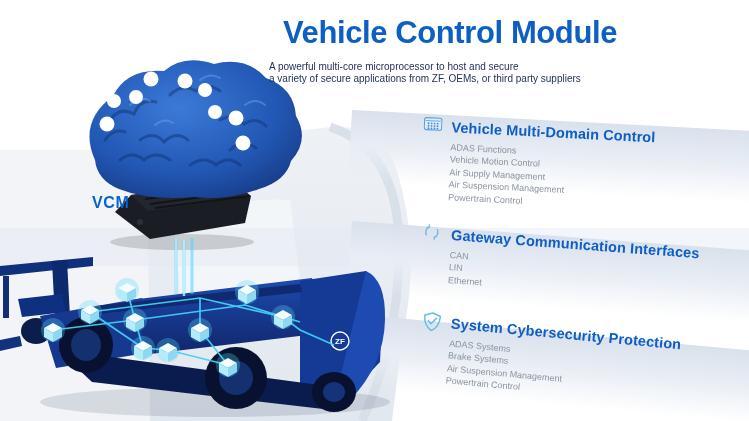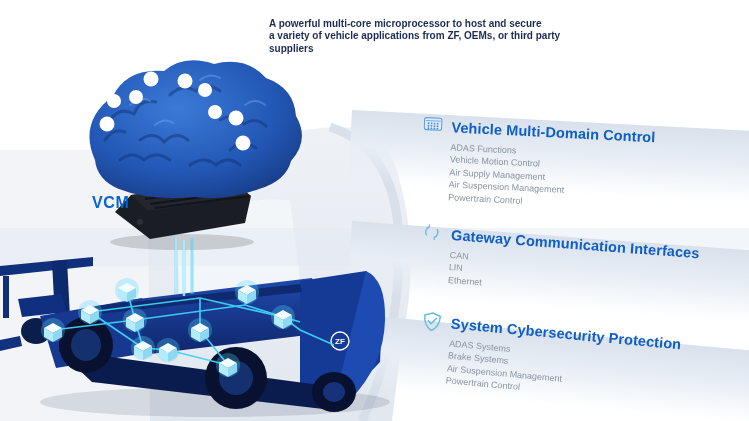--- a/index.html
+++ b/index.html
@@ -16,22 +16,22 @@
   }
   .band1{top:110px;transform:rotate(3deg);}
   .band2{top:221px;transform:rotate(4.2deg);}
   .band3{top:314px;transform:rotate(5.2deg);}
   
   .header{position:absolute;left:180px;top:16px;width:540px;text-align:center;}
   .title{
     font-size:31px;font-weight:bold;color:#0d5fc3;letter-spacing:-0.4px;line-height:34px;
   }
   .subtitle{
-    margin:2px 0 0 89px;width:330px;text-align:left;
-    font-size:10px;font-weight:bold;color:#1c2c55;line-height:12.4px;
+    margin:11px 0 0 89px;width:330px;text-align:left;
+    font-size:10px;font-weight:normal;color:#1c2c55;line-height:12.4px;
   }
   
   .vcm-label{
     position:absolute;left:92px;top:194px;
     font-size:16px;font-weight:bold;color:#0b63cf;letter-spacing:0.6px;
   }
   
   .section{position:absolute;left:424px;width:320px;transform-origin:0 0;}
   .section1{top:116px;transform:rotate(2.8deg);}
   .section2{top:223px;transform:rotate(4.2deg);}
@@ -244,23 +244,24 @@
         <circle cx="185" cy="81" r="7.5"></circle>
           <circle cx="205" cy="90" r="7"></circle>
         <circle cx="215" cy="112" r="7"></circle>
           <circle cx="236" cy="118" r="7.5"></circle>
         <circle cx="243" cy="143" r="7.5"></circle>
       </g>
     </g>
   </svg>
 
   <div class="header">
+    <div class="title">Vehicle Control Module</div>
     <div class="subtitle">
       <div>A powerful multi-core microprocessor to host and secure</div>
-      <div>a variety of vehicle applications from ZF, OEMs, or third party suppliers</div>
+      <div>a variety of secure applications from ZF, OEMs, or third party suppliers</div>
     </div>
   </div>
 
   <div class="vcm-label">VCM</div>
 
   <div class="section section1">
     <div class="section-header">
       <span class="section-icon">
         <svg width="19" height="15" viewBox="0 0 19 15">
           <rect x="0.8" y="1.5" width="17.4" height="12" rx="2.2" fill="#dcebfa" stroke="#5f9fd9" stroke-width="1.1"></rect>

